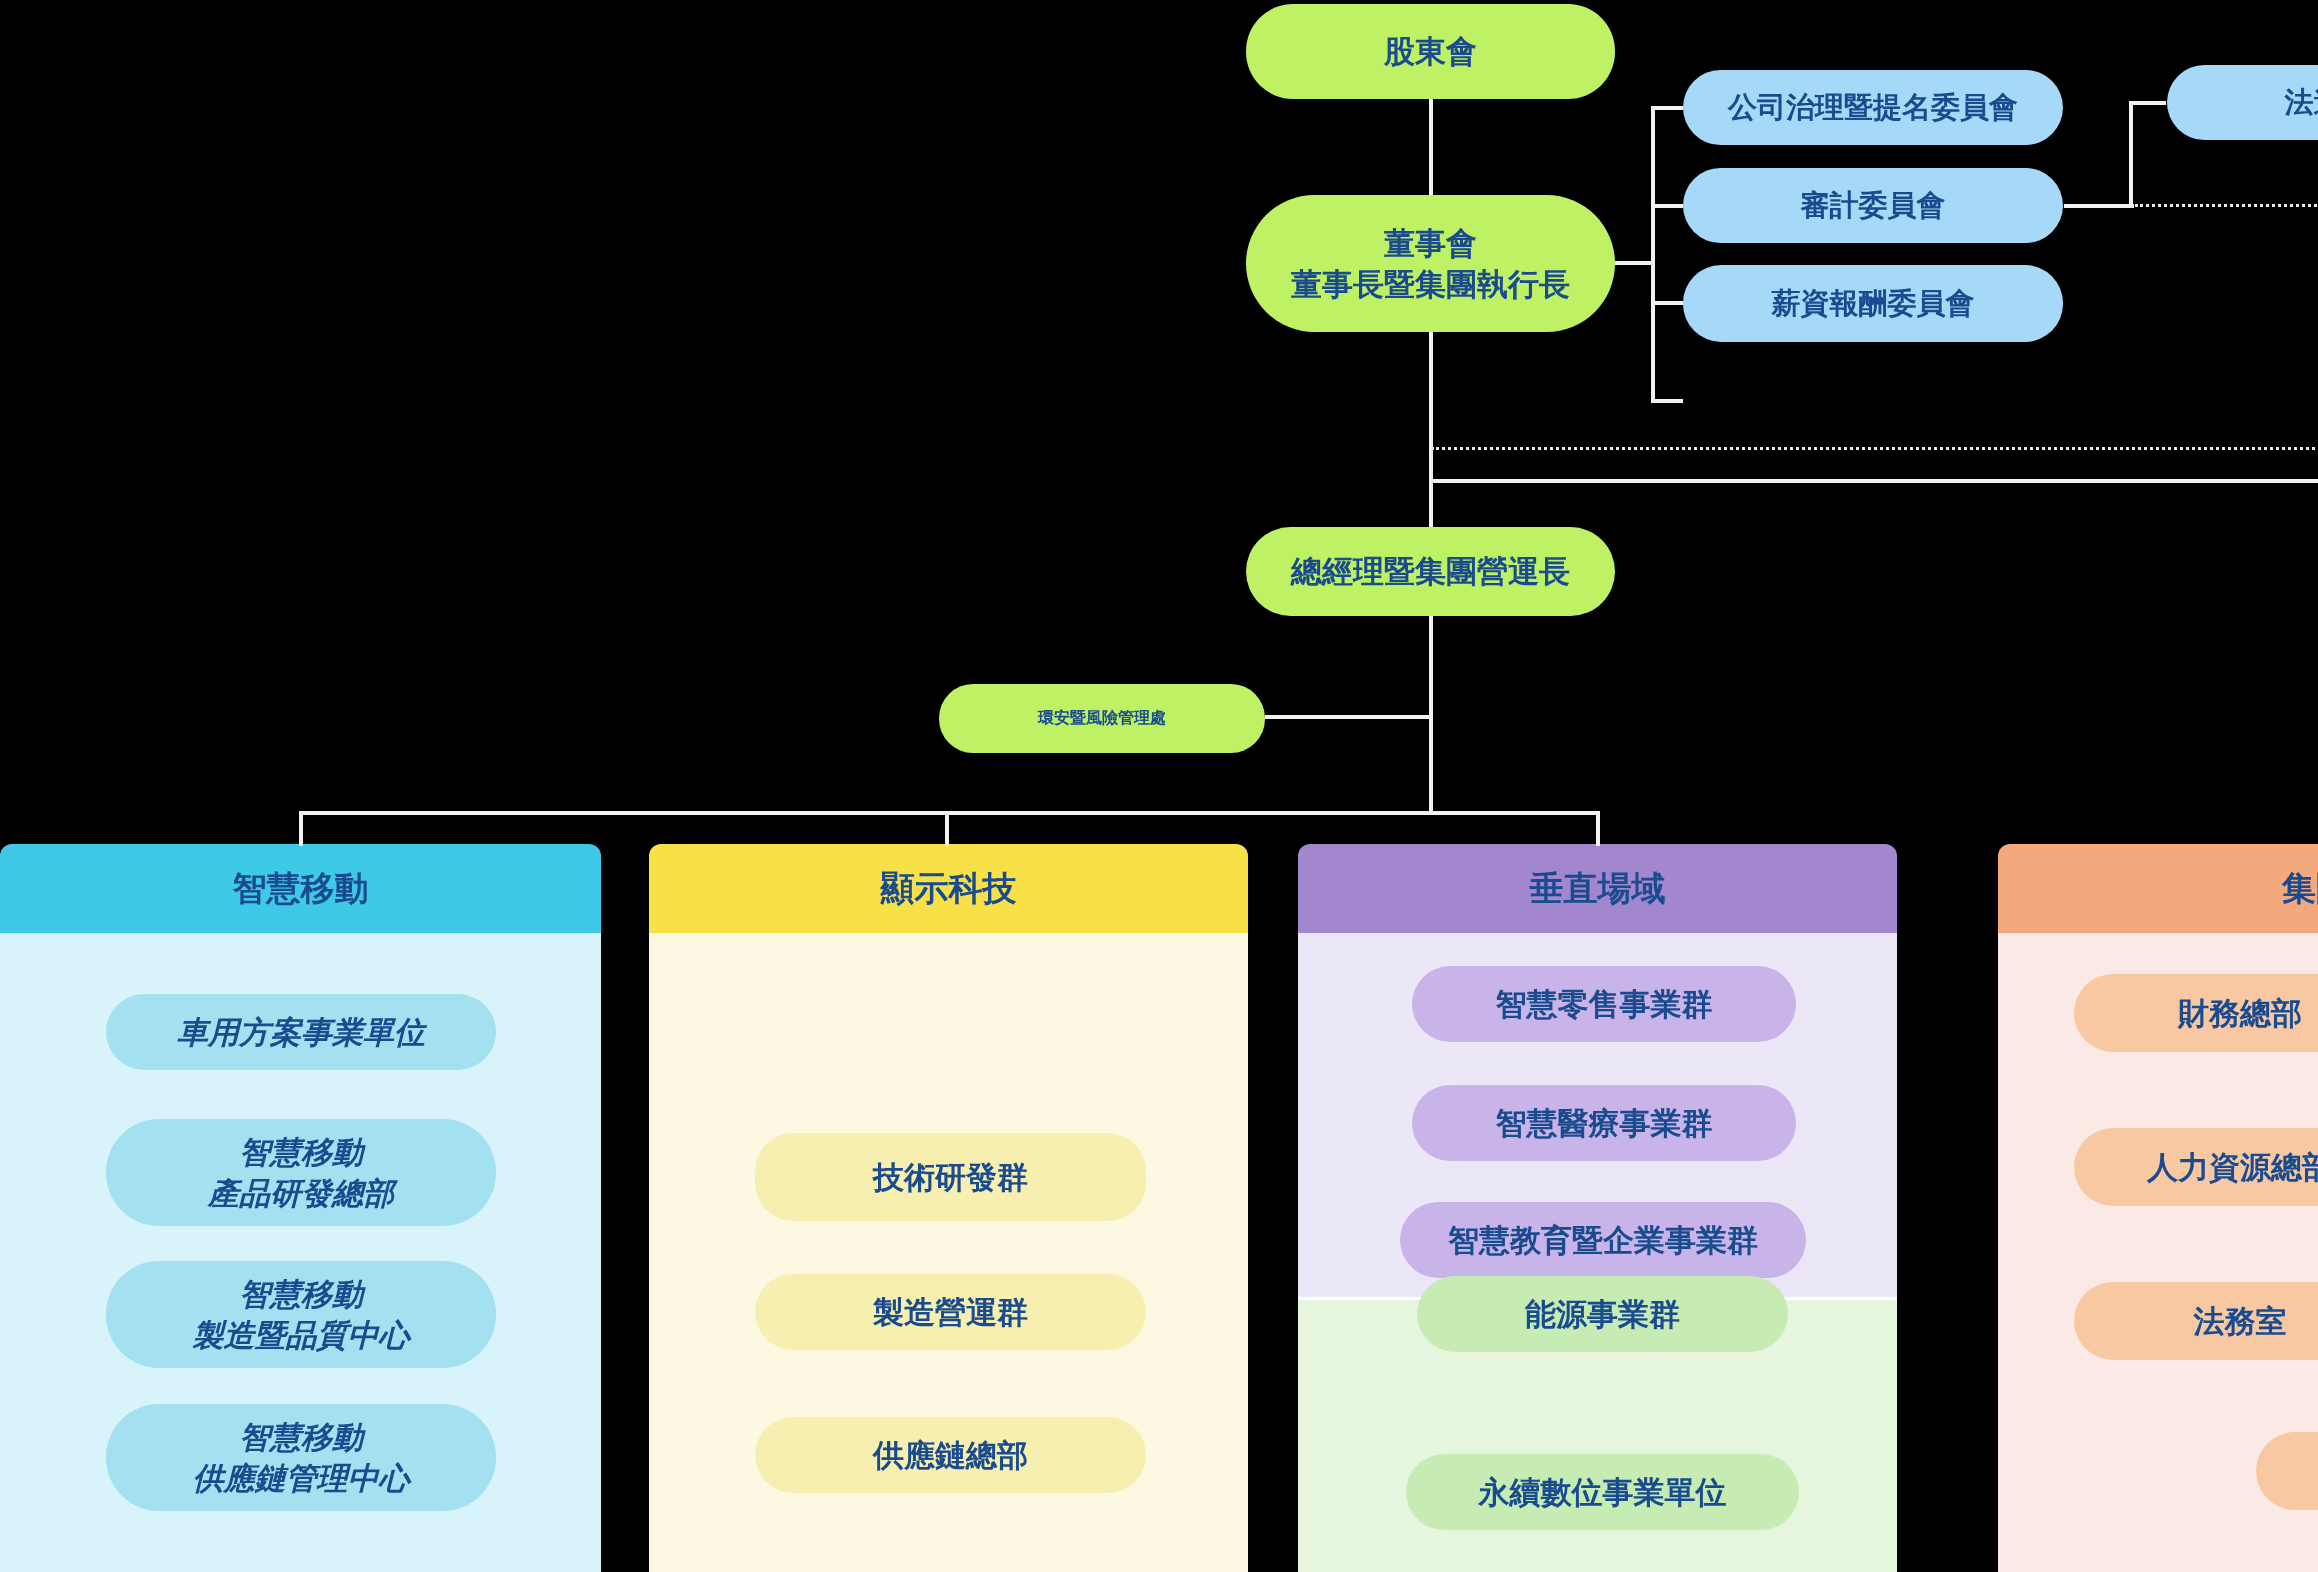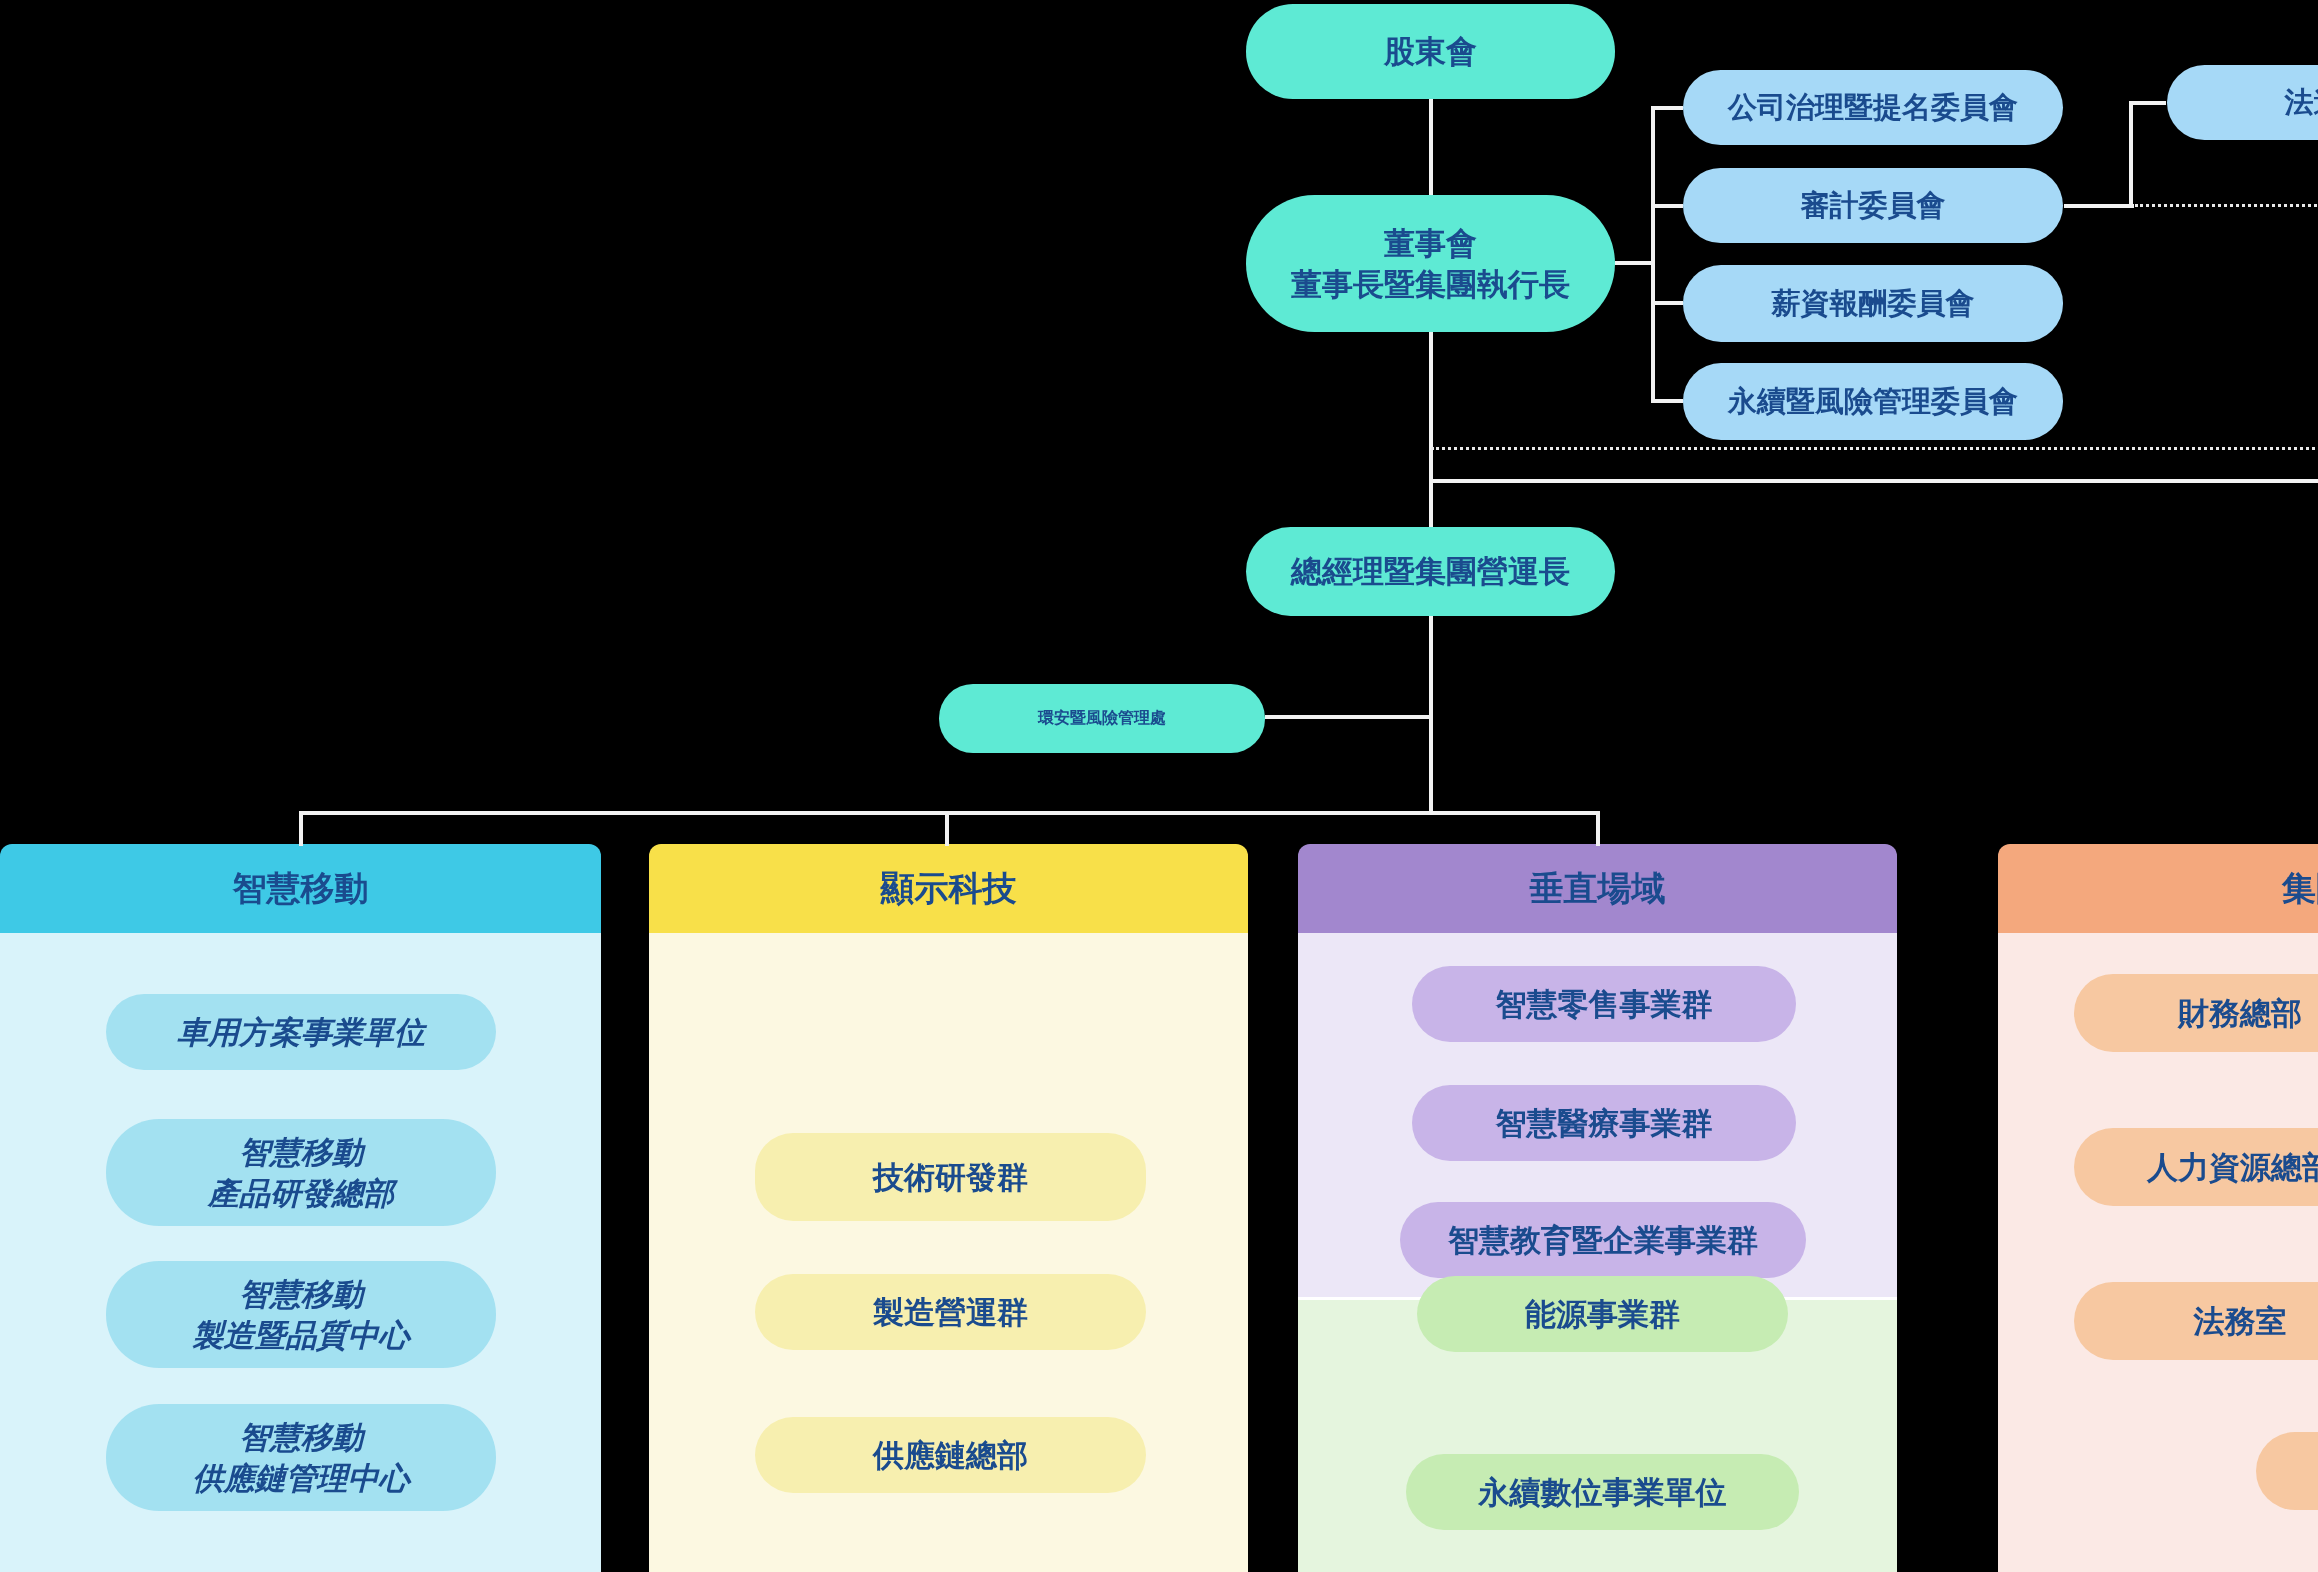--- a/index.html
+++ b/index.html
@@ -14,21 +14,21 @@
     position:absolute;
     display:flex; align-items:center; justify-content:center;
     text-align:center;
     font-weight:bold;
     font-size:31px;
     line-height:1.3;
     color:#1A4B8E;
     white-space:pre-line;
     box-sizing:border-box;
   }
-  .yellow { background:#5eead4; }
+  .yellow { background:#bef264; }
   .blue   { background:#A6D9F7; font-size:29px; }
   .pill-mobility { background:#A3E1F1;font-style:italic; }
   .pill-display  { background:#F7EFAF; }
   .pill-vertical { background:#C8B4E8; }
   .pill-green    { background:#C6ECB3; }
   .pill-support  { background:#F7C8A1; }
   .group-header {
     position:absolute;
     display:flex; align-items:center; justify-content:center;
     font-weight:bold; font-size:34px; color:#1A4B8E;
@@ -98,21 +98,20 @@
   <div class="dot-h" style="left:2135px;top:204px;width:770px;"></div>
 
   <div class="node yellow" style="left:1246px;top:3.7px;width:369px;height:95px;border-radius:47px;">股東會</div>
 
   <div class="node yellow" style="left:1246px;top:195px;width:369px;height:137px;border-radius:69px;">董事會
 董事長暨集團執行長</div>
 
   <div class="node blue" style="left:1683px;top:70px;width:380px;height:75px;border-radius:38px;">公司治理暨提名委員會</div>
   <div class="node blue" style="left:1683px;top:168px;width:380px;height:75px;border-radius:38px;">審計委員會</div>
   <div class="node blue" style="left:1683px;top:265px;width:380px;height:77px;border-radius:38px;">薪資報酬委員會</div>
-  <div class="node blue" style="left:1683px;top:363px;width:380px;height:77px;border-radius:38px;">永續暨風險管理委員會</div>
 
   <div class="node blue" style="left:2167px;top:65px;width:380px;height:75px;border-radius:38px;">法遵總顧問</div>
 
   <div class="node yellow" style="left:1246px;top:527px;width:369px;height:89px;border-radius:45px;">總經理暨集團營運長</div>
 
   <div class="node yellow" style="left:939px;top:684px;width:326px;height:69px;border-radius:34px;font-size:16px;">環安暨風險管理處</div>
 
   <div class="node pill-mobility" style="left:106px;top:994px;width:390px;height:76px;border-radius:38px;">車用方案事業單位</div>
   <div class="node pill-mobility" style="left:106px;top:1119px;width:390px;height:107px;border-radius:53px;">智慧移動
 產品研發總部</div>

